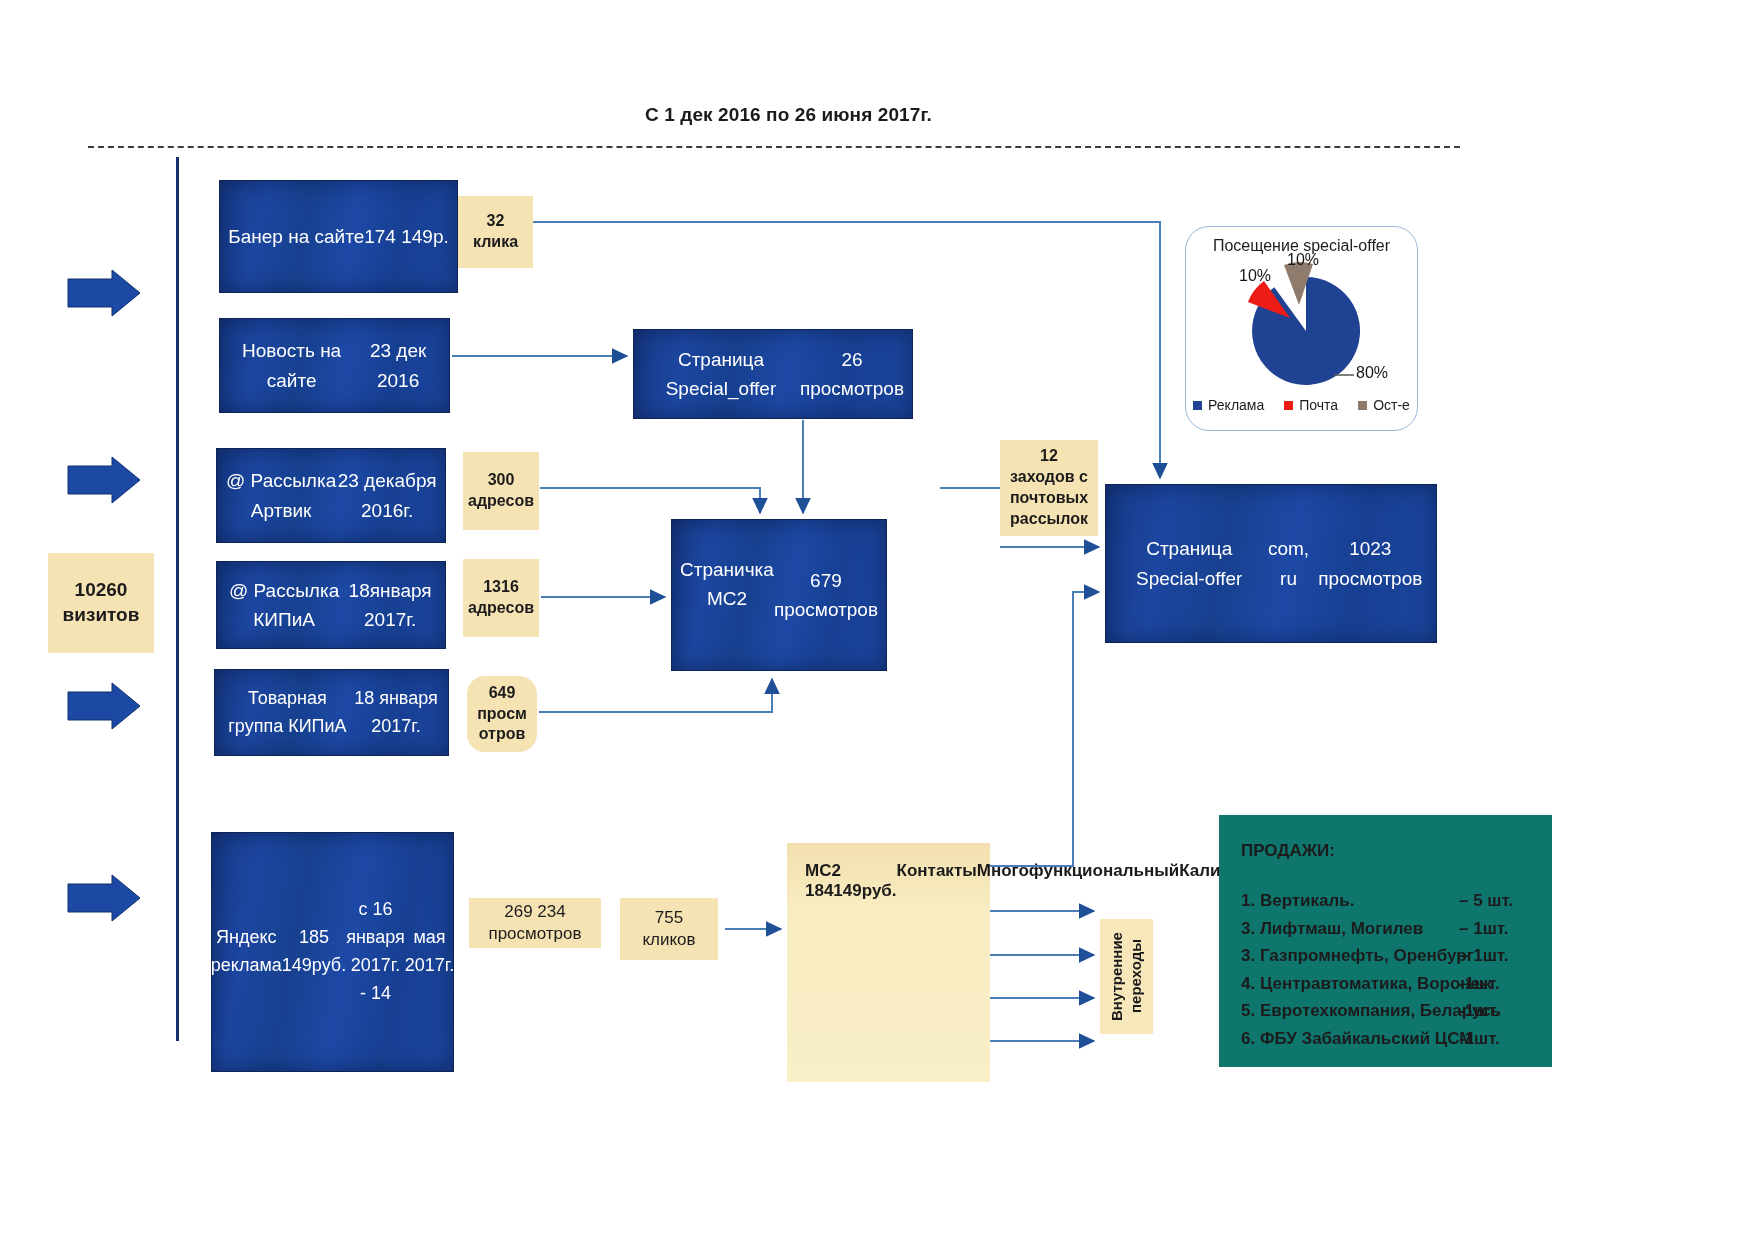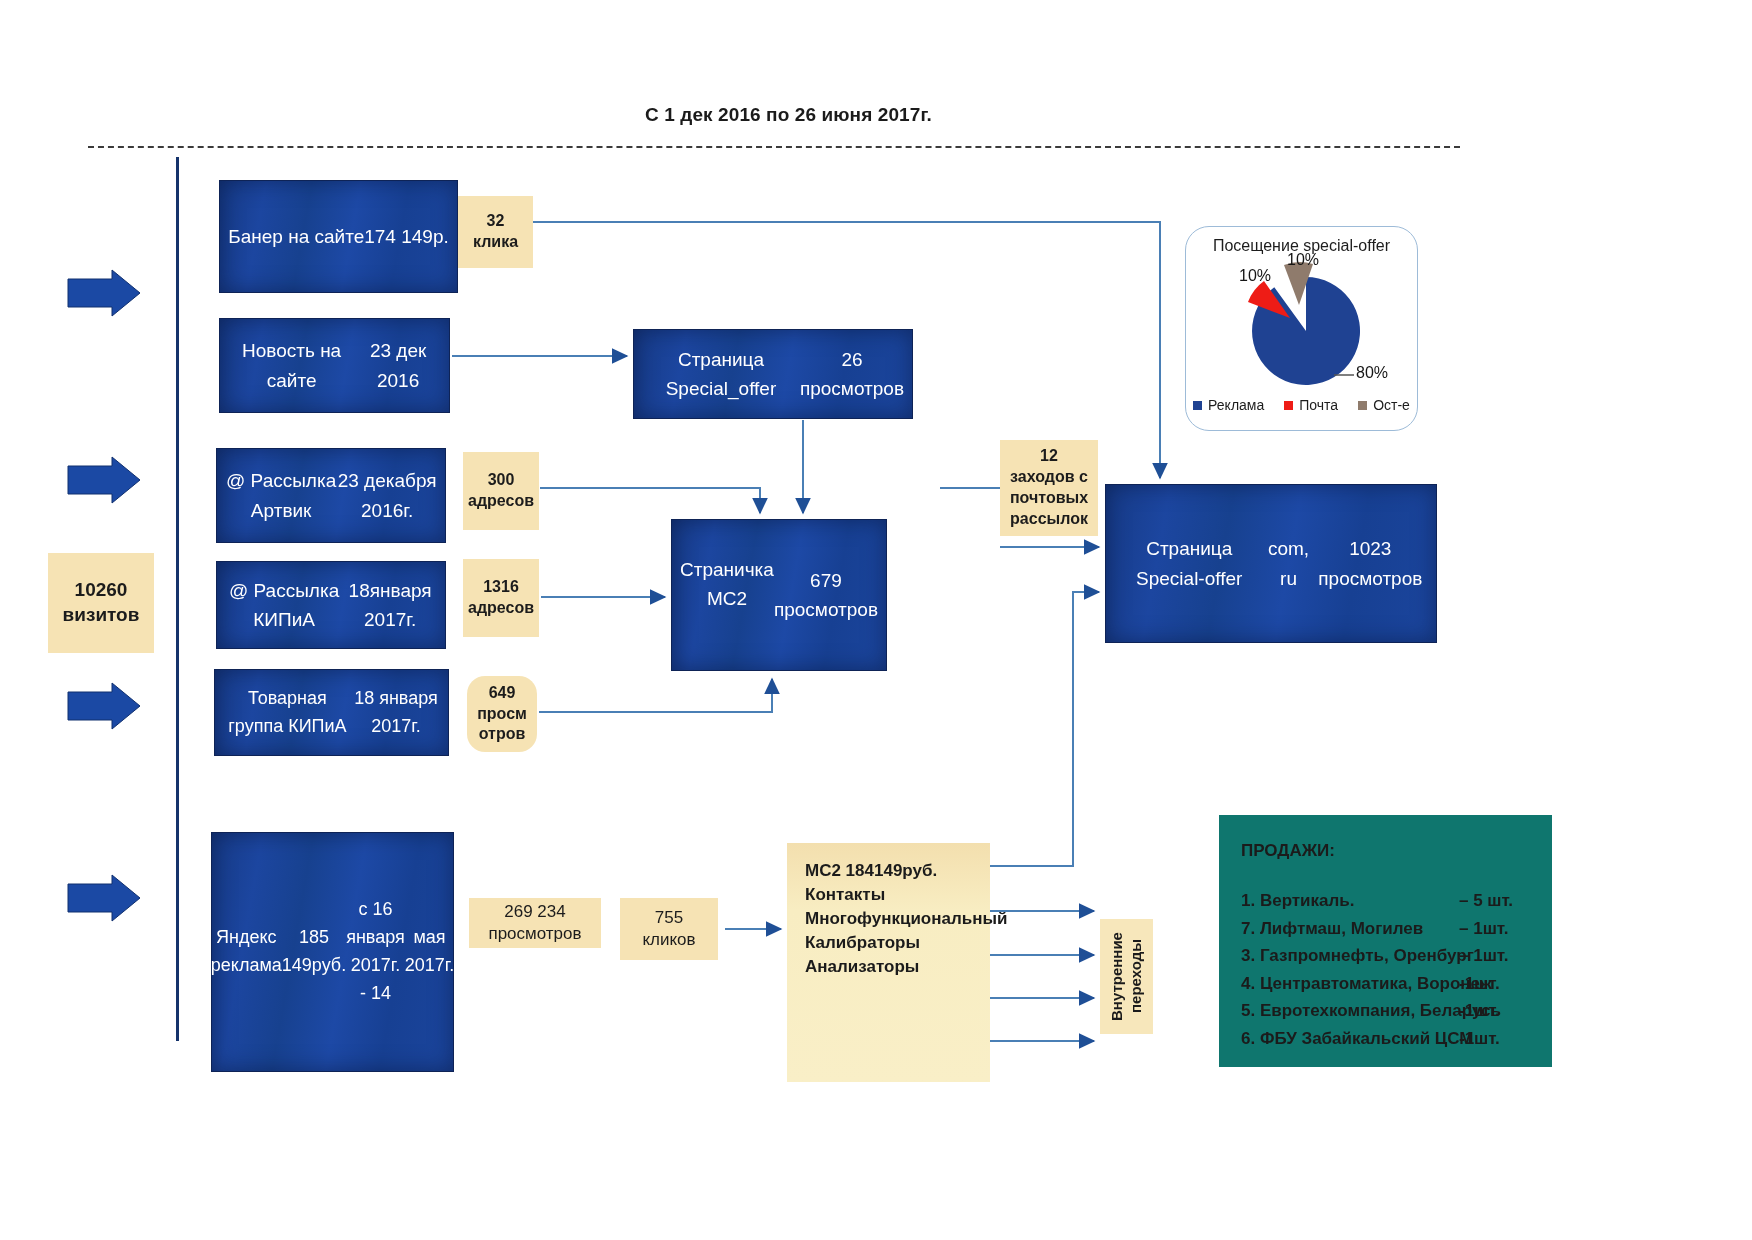--- a/index.html
+++ b/index.html
@@ -71,22 +71,22 @@
     font-size: 16px;
     line-height: 1.3;
   }
   .cream.plain { font-weight: normal; }
 
   
   .link-panel {
     background: linear-gradient(180deg,#f3dfae 0%, #f8edc2 28%, #f9efc7 100%);
     padding: 16px 18px;
     display: flex;
-    flex-direction: column;
-    justify-content: flex-start;
+    flex-direction: row;
+    justify-content: space-between;
     font-size: 17px;
     font-weight: bold;
     color: #1b1b1b;
   }
   .link-panel .row { padding: 2px 0; }
 
   
   .sales {
     background: #0f766e;
     padding: 26px 22px 18px 22px;
@@ -264,21 +264,21 @@
     <span>Внутренние переходы</span>
   </div>
 
   <div class="abs sales" style="left:1219px; top:815px; width:333px; height:252px;">
     <div class="head">ПРОДАЖИ:</div>
     <div class="item">
       <span style="display:inline-block;width:218px;">1. Вертикаль.</span>
       <span>– 5 шт.</span>
     </div>
     <div class="item">
-      <span style="display:inline-block;width:218px;">7. Лифтмаш, Могилев</span>
+      <span style="display:inline-block;width:218px;">3. Лифтмаш, Могилев</span>
       <span>– 1шт.</span>
     </div>
     <div class="item">
       <span style="display:inline-block;width:218px;">3. Газпромнефть, Оренбург</span>
       <span>– 1шт.</span>
     </div>
     <div class="item">
       <span style="display:inline-block;width:218px;">4. Центравтоматика, Воронеж</span>
       <span>-1шт.</span>
     </div>

